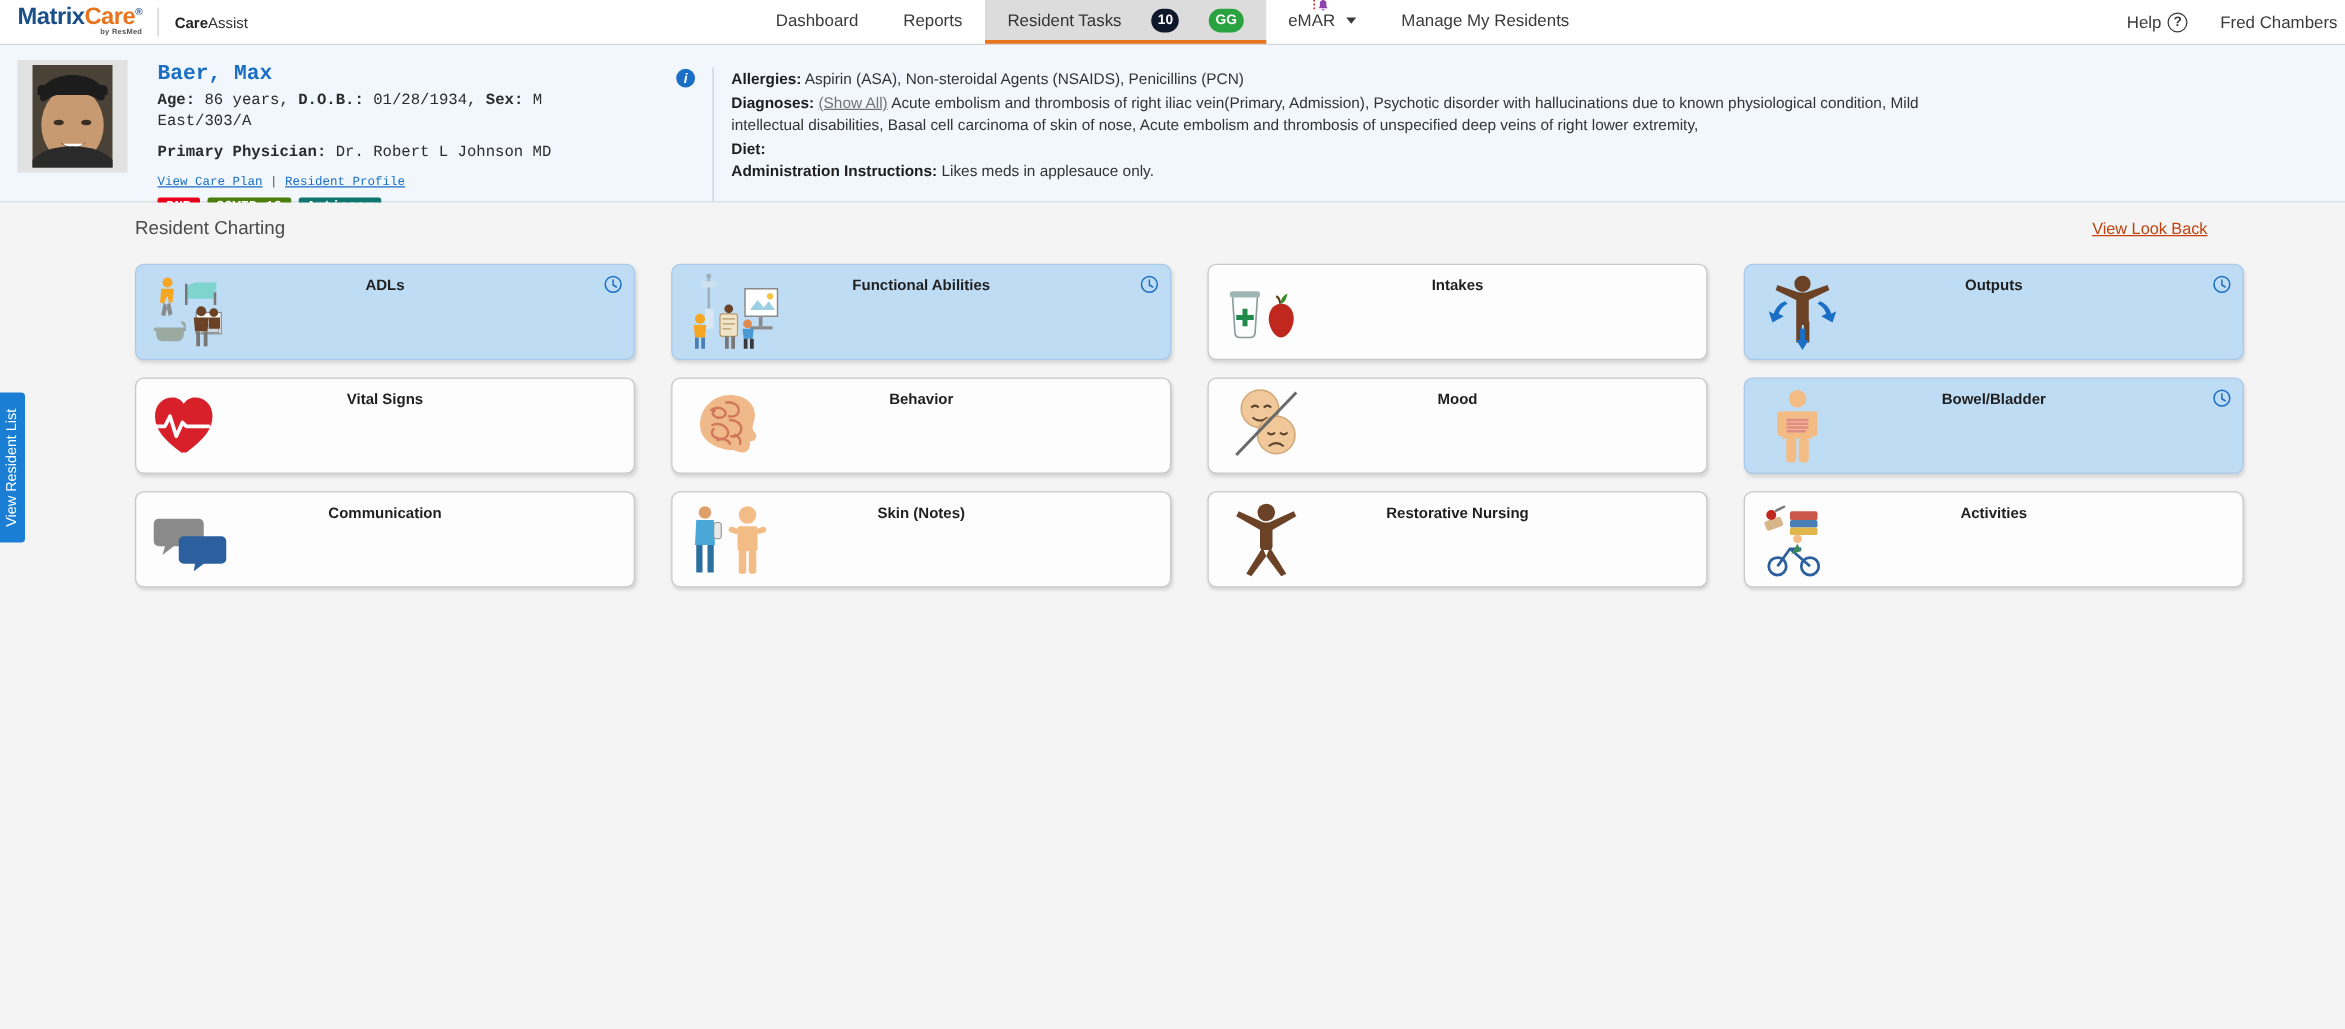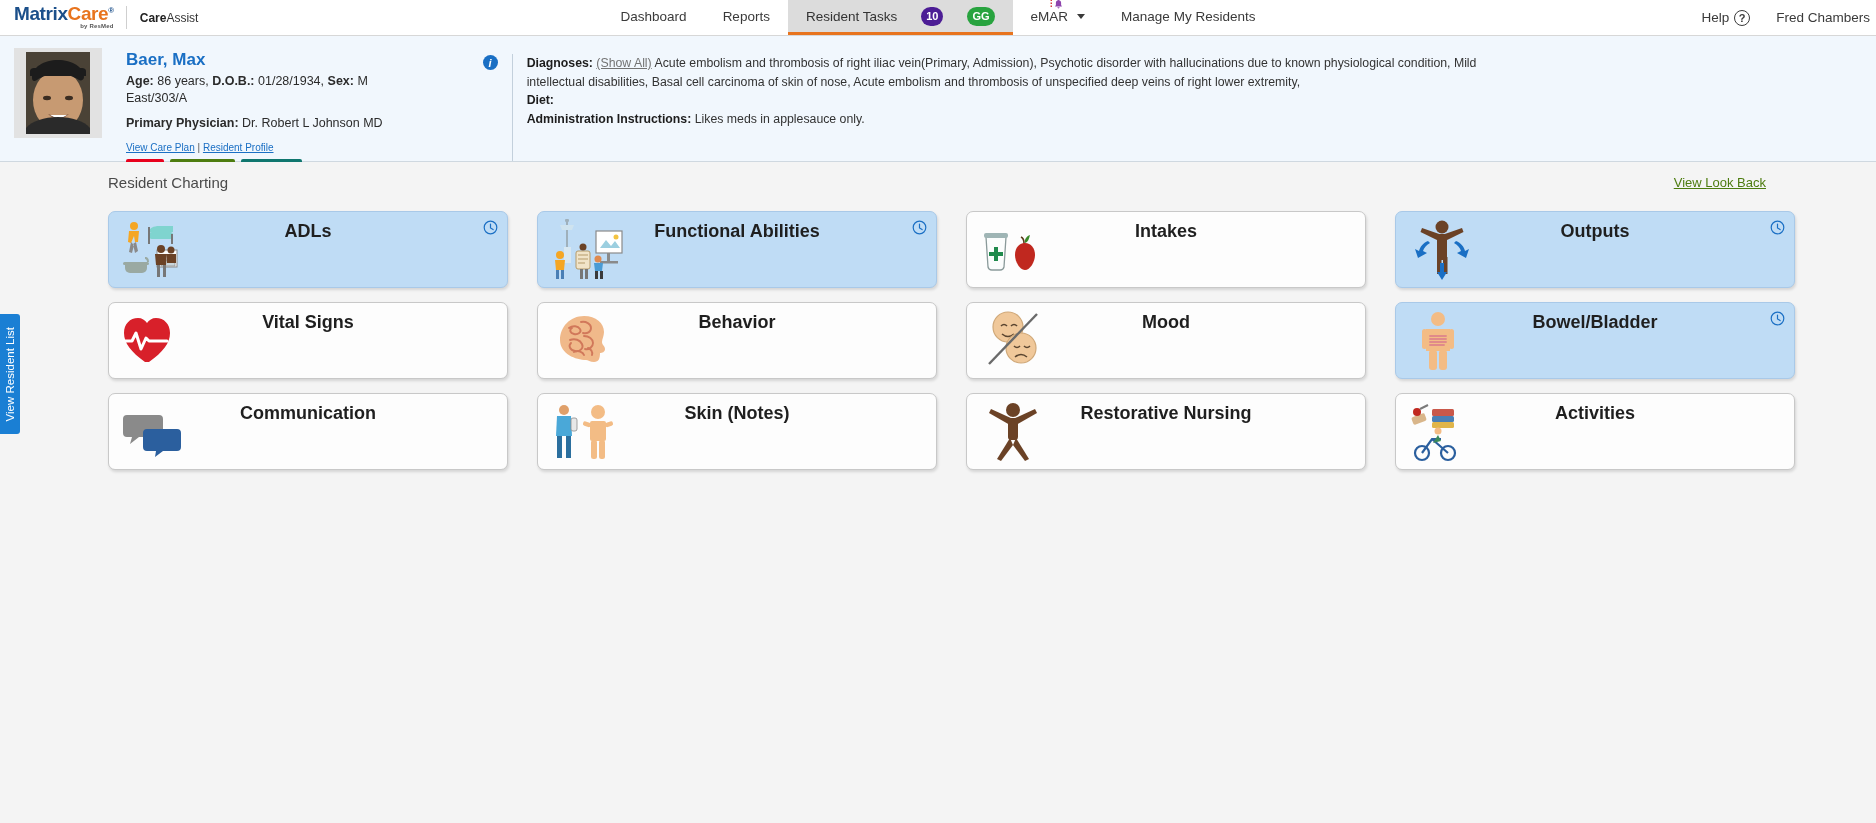--- a/index.html
+++ b/index.html
@@ -62,21 +62,21 @@
   .navitem.has-drop::after {
     content: ""; display: inline-block;
     border-left: 4px solid transparent; border-right: 4px solid transparent;
     border-top: 5px solid #3a3a3a; margin-left: 3px;
   }
   .badge {
     display: inline-flex; align-items: center; justify-content: center;
     min-width: 19px; height: 19px; padding: 0 5px;
     border-radius: 10px; font-size: 11px; font-weight: bold; color: #fff;
   }
-  .badge.blue { background: #4c1d95; }
+  .badge.blue { background: #0f172a; }
   .badge.green { background: #28a33f; }
   .bellwrap {
     position: absolute; top: -1px; left: 50%; transform: translateX(-50%);
     width: 22px; height: 14px;
   }
   .bell { position: absolute; left: 6px; top: 0; }
   .bell-dots { position: absolute; left: 0; top: 0; color: #d12b2b; font-size: 9px; font-weight: bold; line-height: 8px;}
 
   .navright {
     margin-left: auto; display: flex; align-items: center;
@@ -100,21 +100,21 @@
     padding: 8px 0 0 0;
     position: relative;
   }
   .photo {
     width: 88px; height: 90px; margin: 4px 0 0 14px;
     background: #e0e0e0;
     display: flex; align-items: center; justify-content: center;
     overflow: hidden; flex: none;
   }
   .photo svg { display: block; }
-  .resinfo { margin-left: 24px; padding-top: 6px; color: #2b2b2b; }
+  .resinfo { margin-left: 24px; padding-top: 6px; color: #2b2b2b; font-family: Liberation Mono, monospace; }
   .resname {
     font-size: 17px; font-weight: bold; color: #1a6fc4;
     margin-bottom: 3px; cursor: pointer;
   }
   .resline { font-size: 12.5px; line-height: 17px; }
   .resline b { font-weight: bold; }
   .resphys { font-size: 12.5px; margin-top: 9px; }
   .reslinks { font-size: 10px; margin-top: 12px; color: #555; }
   .reslinks a { color: #1a6fc4; text-decoration: underline; cursor: pointer; }
   .tags { margin-top: 6px; display: flex; gap: 6px; }
@@ -142,21 +142,21 @@
   .clinbody b { font-weight: bold; color: #1d1d1d; }
   .clinbody a { color: #737373; text-decoration: underline; cursor: pointer; }
 
   
   .main { position: relative; height: calc(823px - 36px - 127px); background: #f4f4f4; }
   .sectionbar {
     display: flex; align-items: center; justify-content: space-between;
     padding: 12px 110px 0 108px;
   }
   .sectiontitle { font-size: 15px; color: #4a4a4a; }
-  .looklink { font-size: 13px; color: #4d7c0f; text-decoration: underline; cursor: pointer; }
+  .looklink { font-size: 13px; color: #c2410c; text-decoration: underline; cursor: pointer; }
 
   .sidetab {
     position: absolute; left: 0; top: 152px;
     width: 20px; height: 120px;
     background: #1a7fd4; color: #fff;
     border-radius: 0 3px 3px 0;
     display: flex; align-items: center; justify-content: center;
     cursor: pointer;
   }
   .sidetab span {
@@ -176,21 +176,21 @@
     border: 1px solid #c8c8c8;
     border-radius: 7px;
     background: #fdfdfd;
     box-shadow: 1px 2px 3px rgba(0,0,0,.13);
     cursor: pointer;
   }
   .tile.sel { background: #bfdcf5; border-color: #a9c9e8; }
   .tile-title {
     position: absolute; top: 9px; left: 0; right: 0;
     text-align: center;
-    font-size: 18px; font-weight: bold; color: #1f1f1f;
+    font-size: 12px; font-weight: bold; color: #1f1f1f;
     pointer-events: none;
     padding: 0 40px;
   }
   .tile-icon { position: absolute; left: 12px; top: 7px; width: 86px; height: 62px; }
   .tile-clock { position: absolute; right: 9px; top: 8px; }
 </style>
 </head>
 <body>
 
 <div class="topnav">
@@ -289,20 +289,24 @@
       <span class="tag covid">COVID-19</span>
       <span class="tag anticoag">Anticoag</span>
     </div>
   </div>
 
   <div class="clinical">
     <div class="infoicon">i</div>
     <div class="vrule"></div>
     <div class="clinbody">
       <div>
+        <b>Allergies:</b>
+        <span>Aspirin (ASA), Non-steroidal Agents (NSAIDS), Penicillins (PCN)</span>
+      </div>
+      <div>
         <b>Diagnoses:</b>
         <a>(Show All)</a>
         <span>Acute embolism and thrombosis of right iliac vein(Primary, Admission), Psychotic disorder with hallucinations due to known physiological condition, Mild intellectual disabilities, Basal cell carcinoma of skin of nose, Acute embolism and thrombosis of unspecified deep veins of right lower extremity,</span>
       </div>
       <div>
         <b>Diet:</b>
         <span></span>
       </div>
       <div>
         <b>Administration Instructions:</b>

